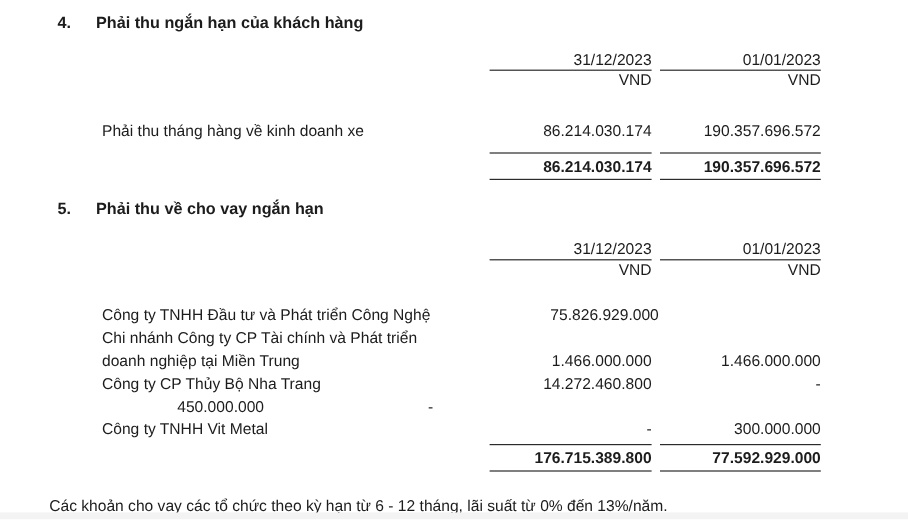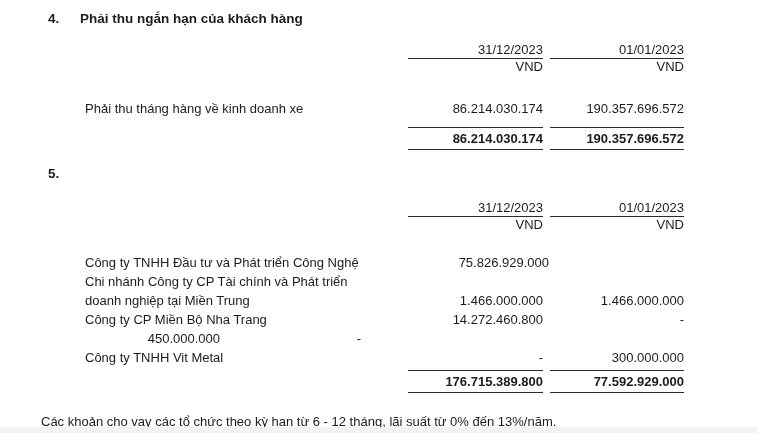--- a/index.html
+++ b/index.html
@@ -87,20 +87,21 @@
   <div class="trow total-row" id="t1-total">
     <div class="lbl"></div>
     <div class="c1">86.214.030.174</div>
     <div class="gap"></div>
     <div class="c2">190.357.696.572</div>
   </div>
 </div>
 
 <div class="section-heading" id="section5-heading">
   <span class="sec-num">5.</span>
+  <span>Phải thu về cho vay ngắn hạn</span>
 </div>
 
 <div class="fintable">
   <div class="trow hdr-row" id="t2-header">
     <div class="lbl"></div>
     <div class="c1">31/12/2023</div>
     <div class="gap"></div>
     <div class="c2">01/01/2023</div>
   </div>
   <div class="trow vnd-row">
@@ -115,21 +116,21 @@
       <div class="gap"></div>
       <div class="c2">75.826.929.000</div>
     </div>
     <div class="trow">
       <div class="lbl">Chi nhánh Công ty CP Tài chính và Phát triển doanh nghiệp tại Miền Trung</div>
       <div class="c1">1.466.000.000</div>
       <div class="gap"></div>
       <div class="c2">1.466.000.000</div>
     </div>
     <div class="trow">
-      <div class="lbl">Công ty CP Miền Bộ Nha Trang</div>
+      <div class="lbl">Công ty CP Thủy Bộ Nha Trang</div>
       <div class="c1">14.272.460.800</div>
       <div class="gap"></div>
       <div class="c2">-</div>
     </div>
     <div class="trow">
       <div class="c1">450.000.000</div>
       <div class="gap"></div>
       <div class="c2">-</div>
     </div>
     <div class="trow">

